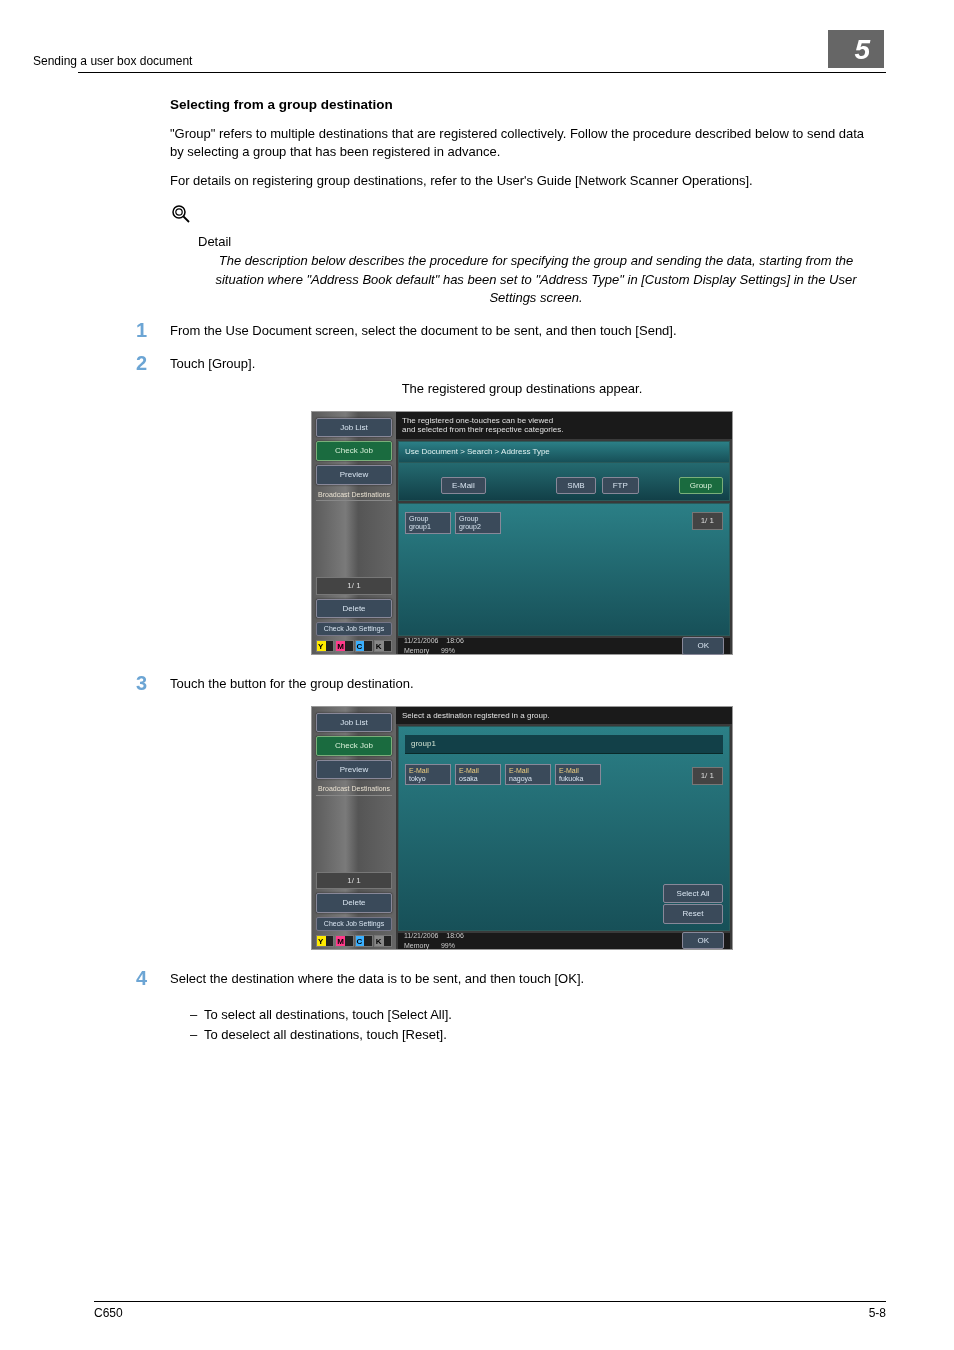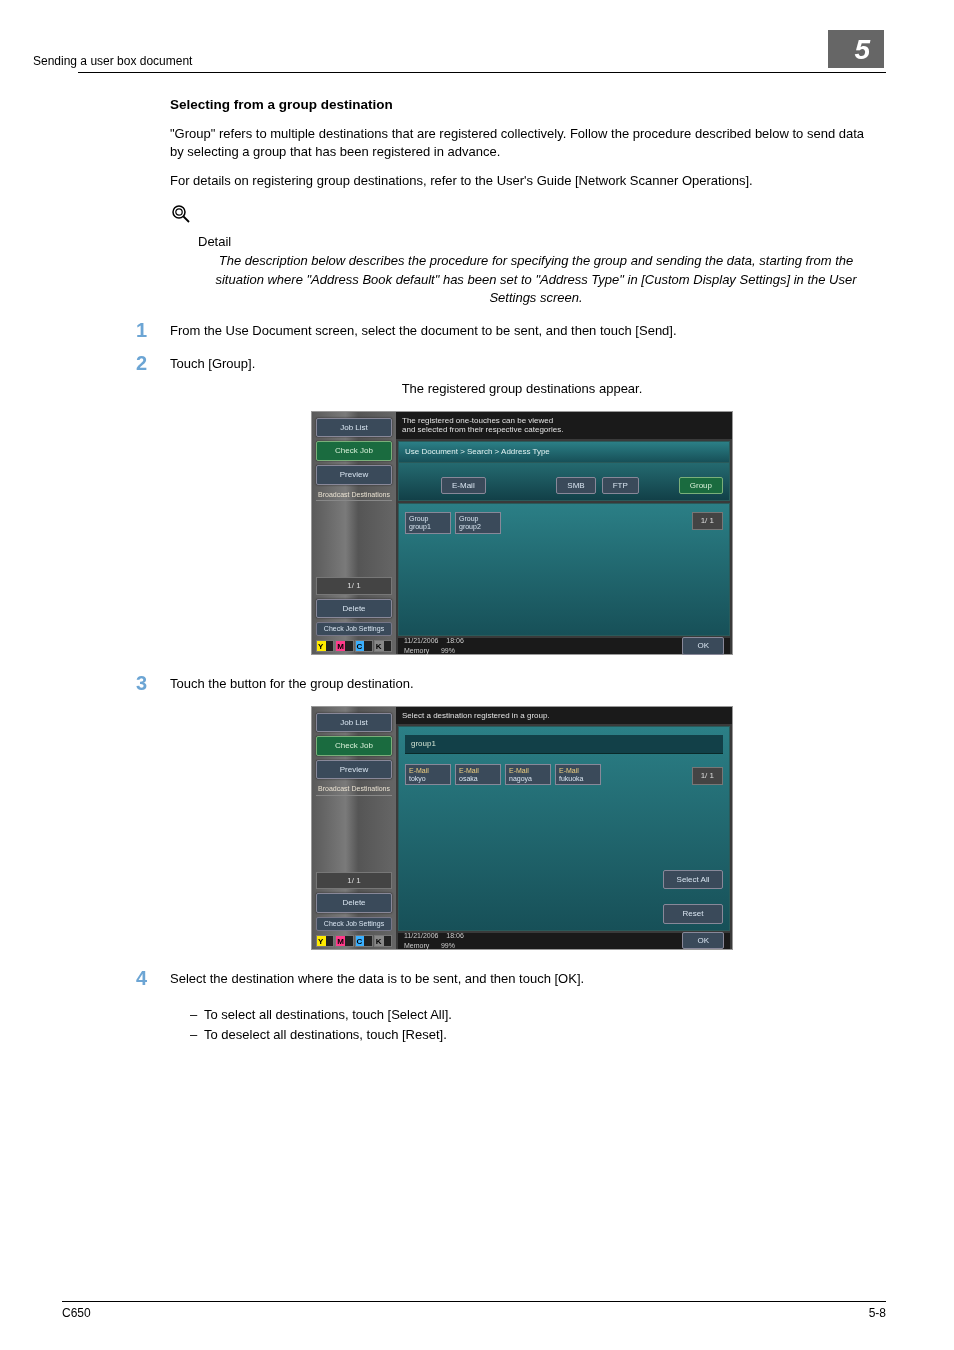--- a/index.html
+++ b/index.html
@@ -231,21 +231,21 @@
       color: #ddd;
       font-size: 8px;
       padding: 2px 8px;
     }
     .ss-actions {
       position: absolute;
       right: 6px;
       bottom: 6px;
       display: flex;
       flex-direction: column;
-      gap: 15px;
+      gap: 1px;
     }
     .ss-action-btn {
       background: #3a4a5a;
       border: 1px solid #889;
       color: #d8e4f0;
       font-size: 8px;
       padding: 3px 6px;
       text-align: center;
       width: 60px;
       border-radius: 2px;
@@ -268,21 +268,21 @@
       font-size: 8px;
       padding: 2px 14px;
       border-radius: 2px;
     }
     ul.dash { list-style: none; margin: 17px 0 0 20px; }
     ul.dash li { position: relative; padding-left: 14px; margin-bottom: 2px; }
     ul.dash li::before { content: "–"; position: absolute; left: 0; }
     .page-footer {
       position: absolute;
       bottom: 30px;
-      left: 62px;
+      left: 94px;
       right: 68px;
       border-top: 1px solid #000;
       padding-top: 4px;
       display: flex;
       justify-content: space-between;
       font-size: 12px;
     }
   </style>
 </head>
 <body>

